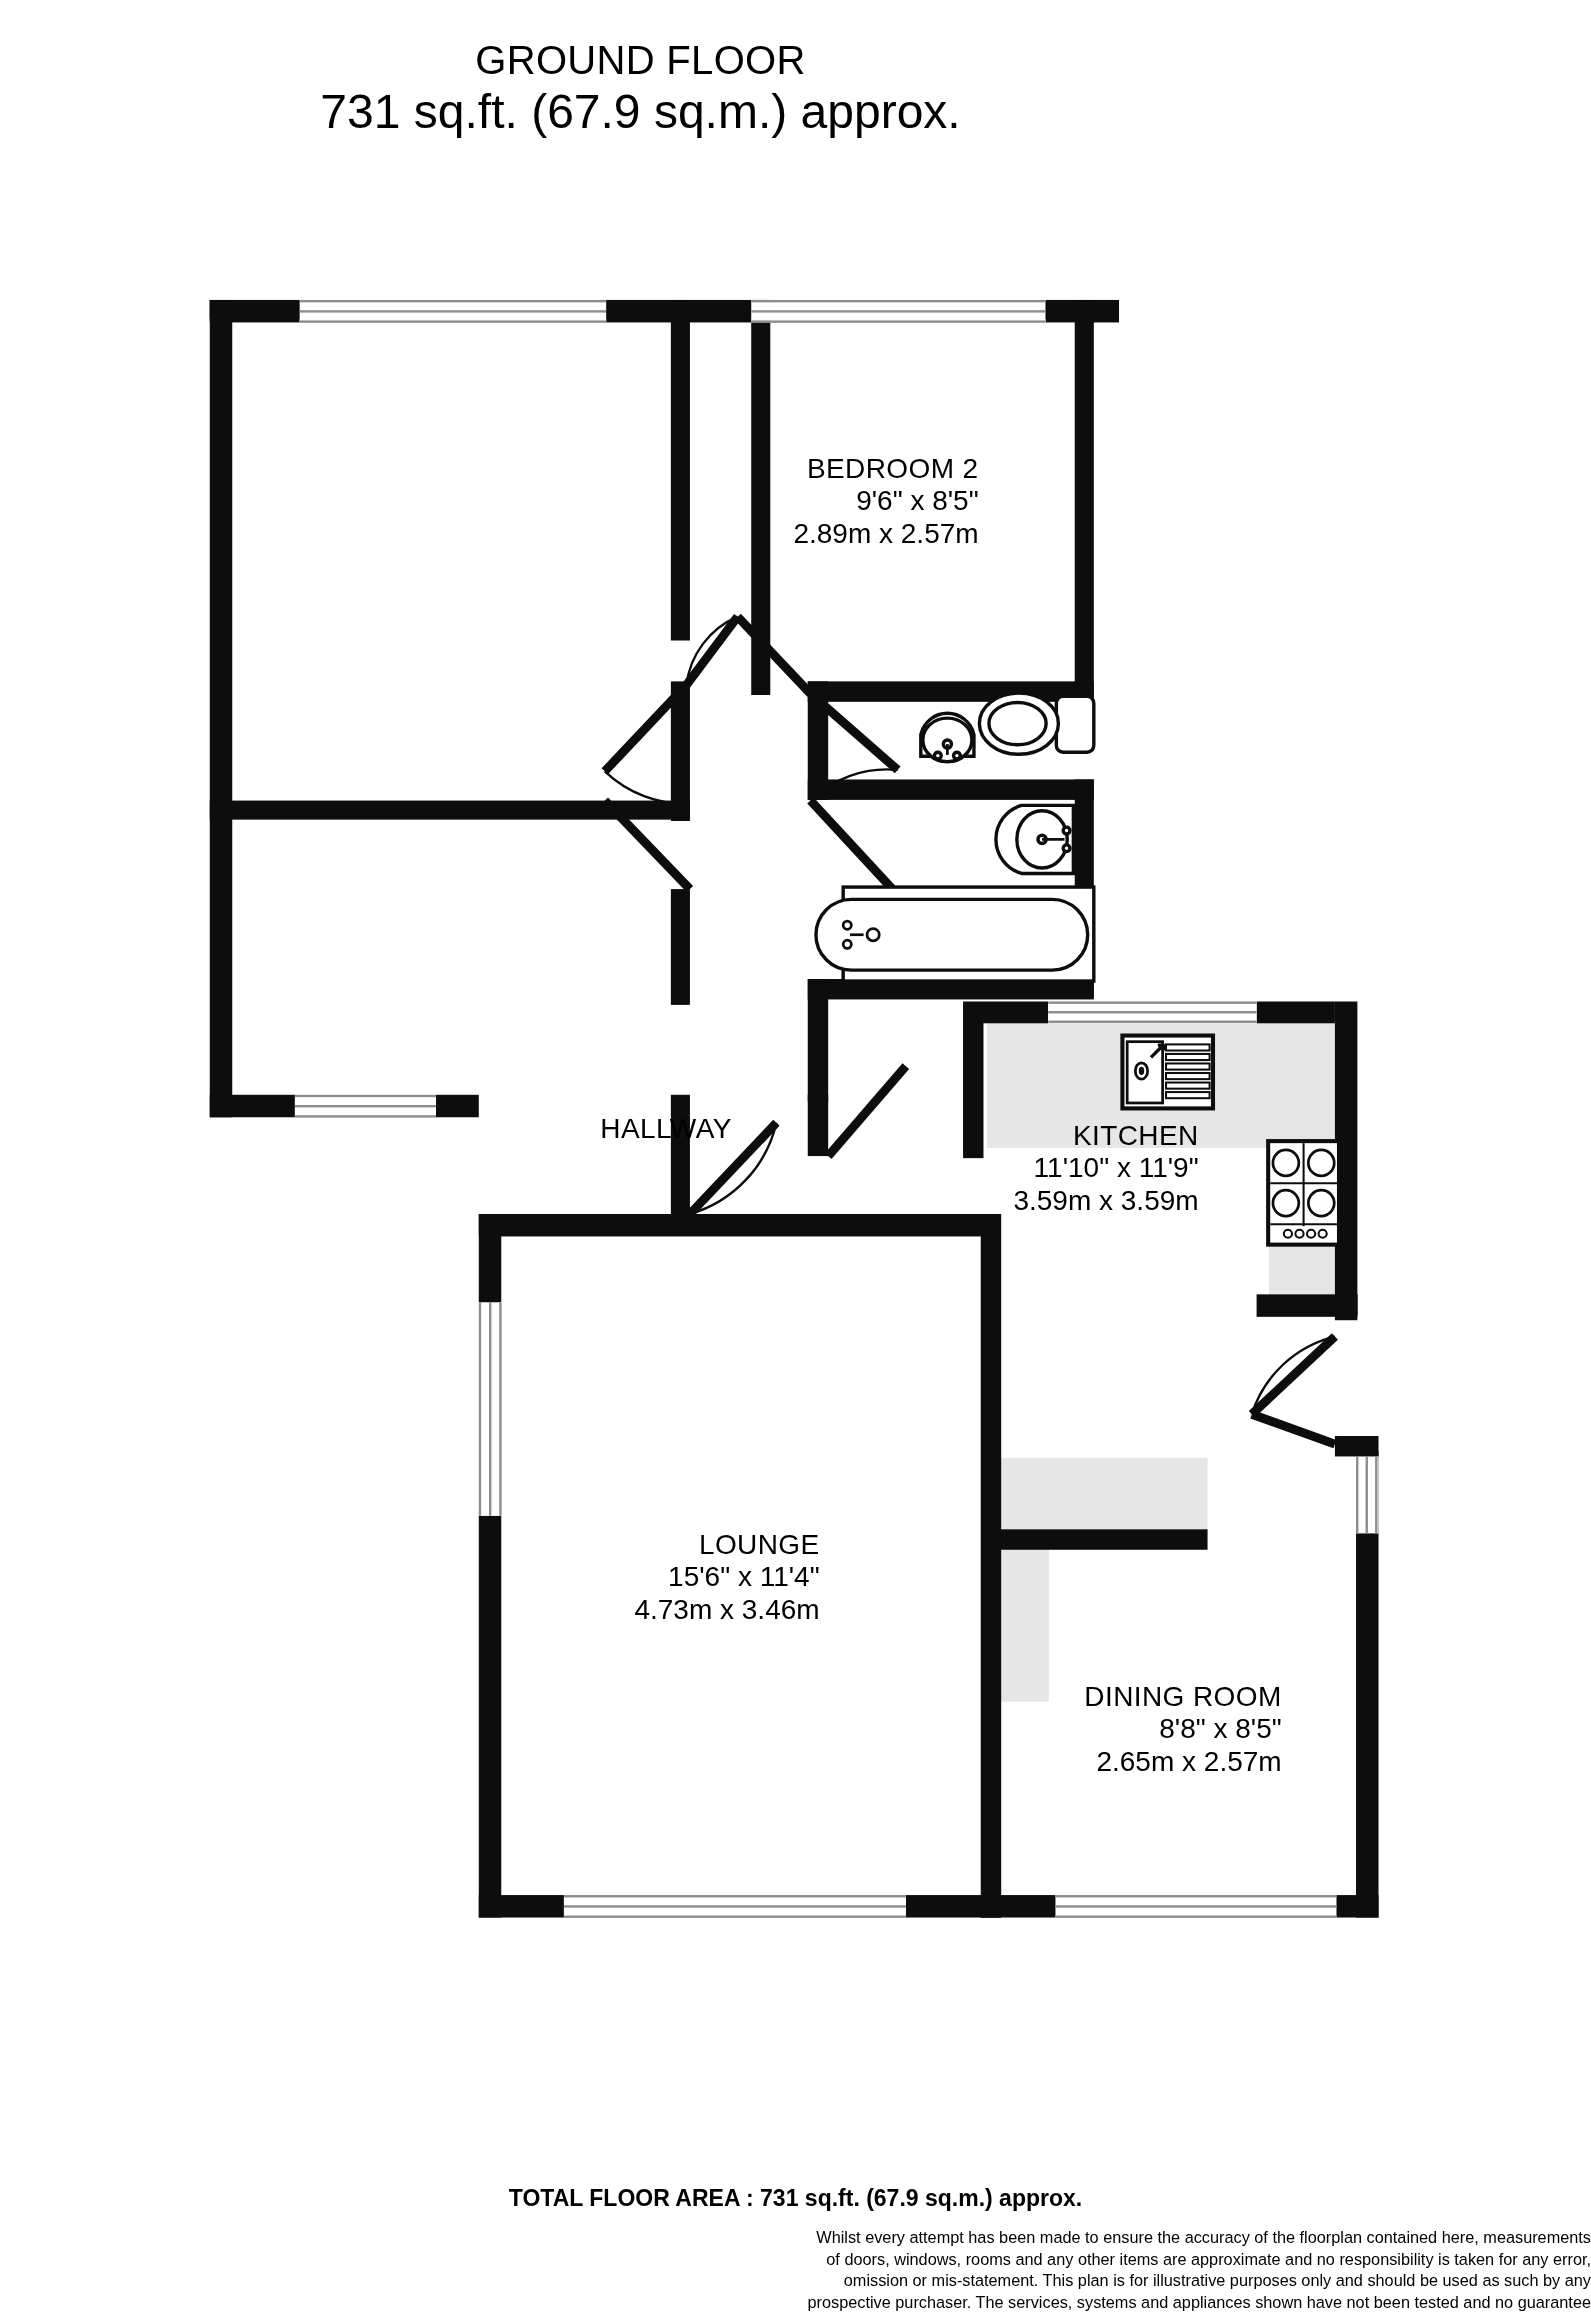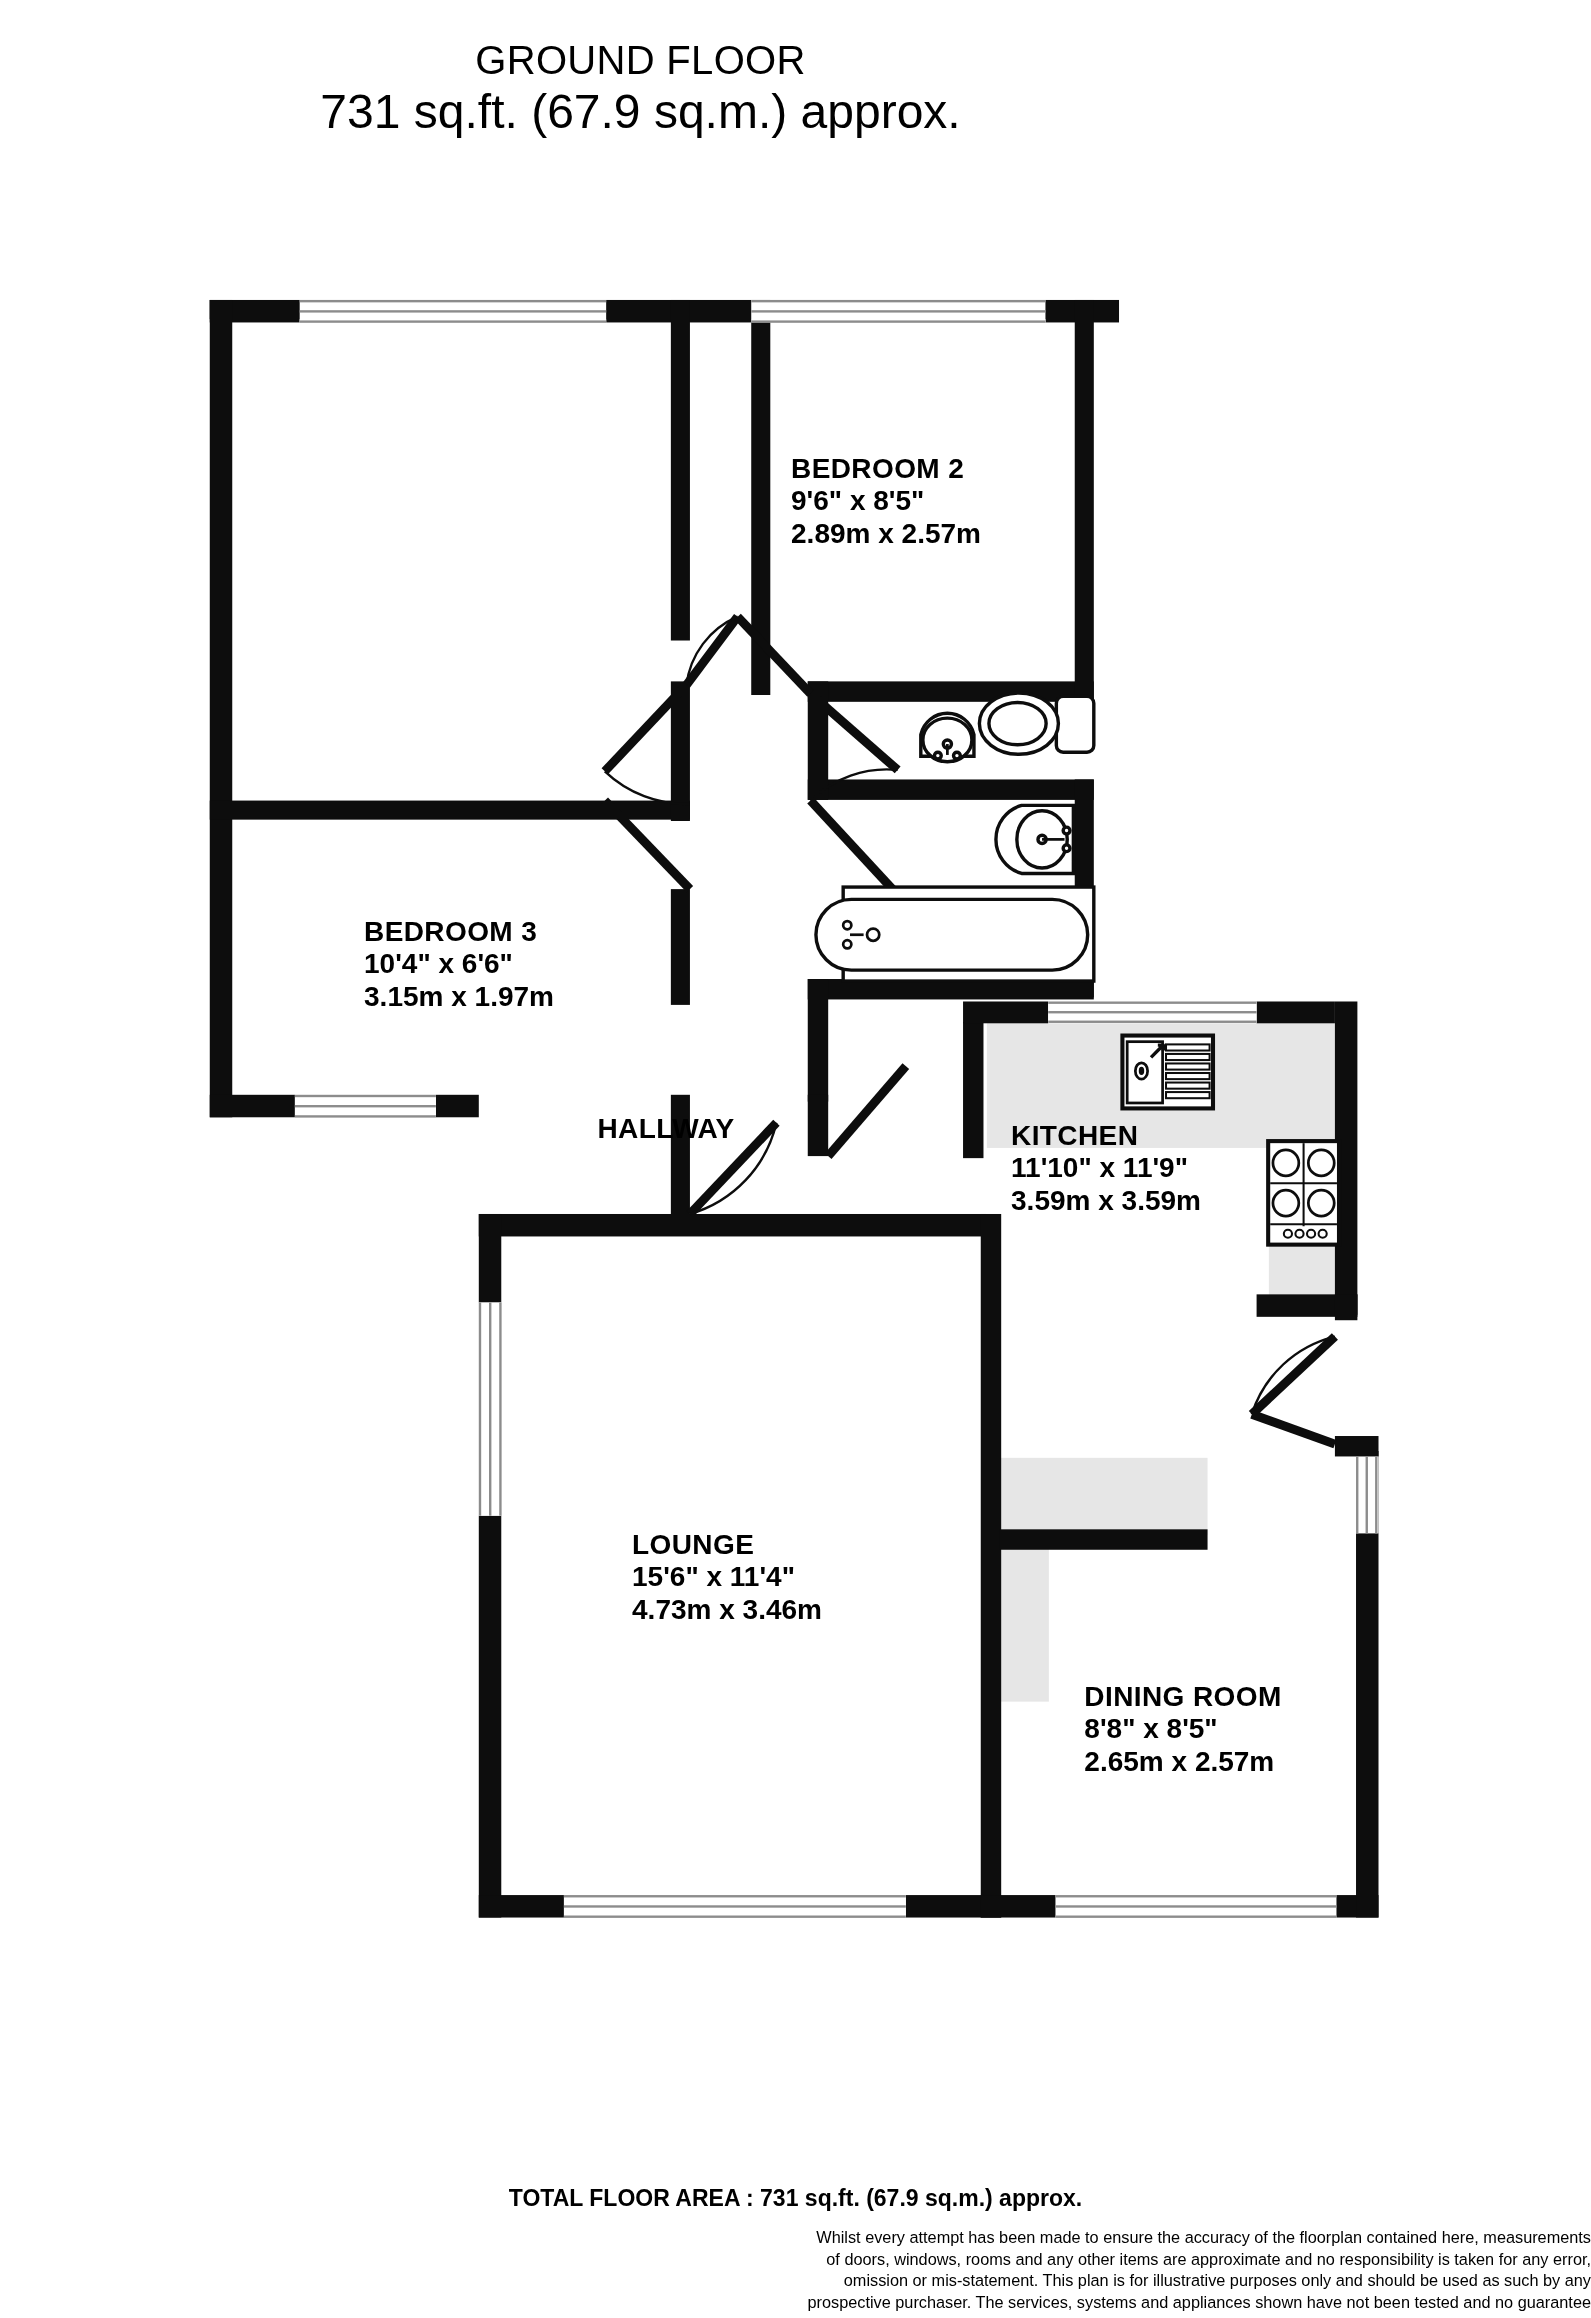--- a/index.html
+++ b/index.html
@@ -47,22 +47,22 @@
     position: absolute;
     left: 0;
     top: 0;
     width: 1591px;
     height: 2319px;
   }
 
   
   .room-label {
     position: absolute;
-    text-align: left;
-    font-weight: bold;
+    text-align: right;
+    font-weight: normal;
     line-height: 1.16;
     white-space: nowrap;
     pointer-events: none;
   }
   .room-label .rl-name {
     font-size: 28px;
     letter-spacing: 0.4px;
   }
   .room-label .rl-imp,
   .room-label .rl-met {
@@ -364,25 +364,20 @@
 
   </svg>
 
 
   <div class="room-label" style="left:886px; top:453px; transform:translate(-50%,0);">
     <div class="rl-name">BEDROOM 2</div>
     <div class="rl-imp">9'6"  x 8'5"</div>
     <div class="rl-met">2.89m  x 2.57m</div>
   </div>
 
-  <div class="room-label" style="left:459px; top:916px; transform:translate(-50%,0);">
-    <div class="rl-name">BEDROOM 3</div>
-    <div class="rl-imp">10'4"  x 6'6"</div>
-    <div class="rl-met">3.15m  x 1.97m</div>
-  </div>
 
   <div class="room-label" style="left:1106px; top:1120px; transform:translate(-50%,0);">
     <div class="rl-name">KITCHEN</div>
     <div class="rl-imp">11'10"  x 11'9"</div>
     <div class="rl-met">3.59m  x 3.59m</div>
   </div>
 
   <div class="room-label" style="left:727px; top:1529px; transform:translate(-50%,0);">
     <div class="rl-name">LOUNGE</div>
     <div class="rl-imp">15'6"  x 11'4"</div>

